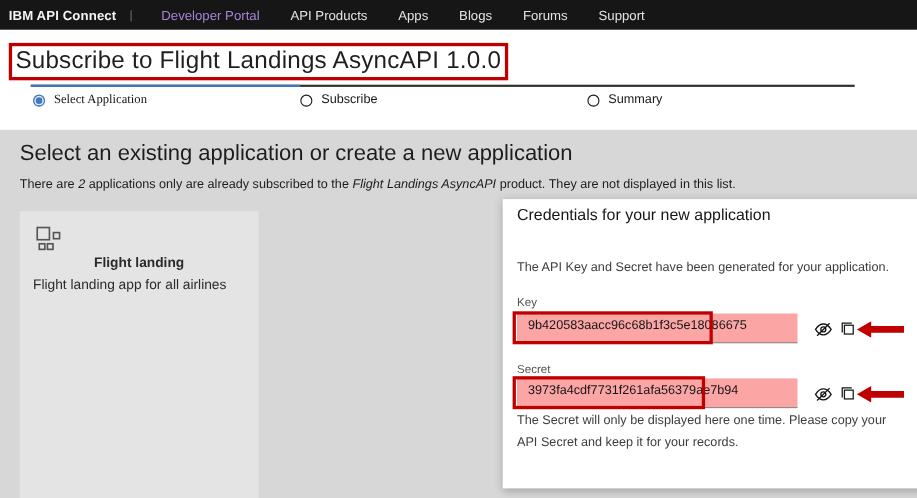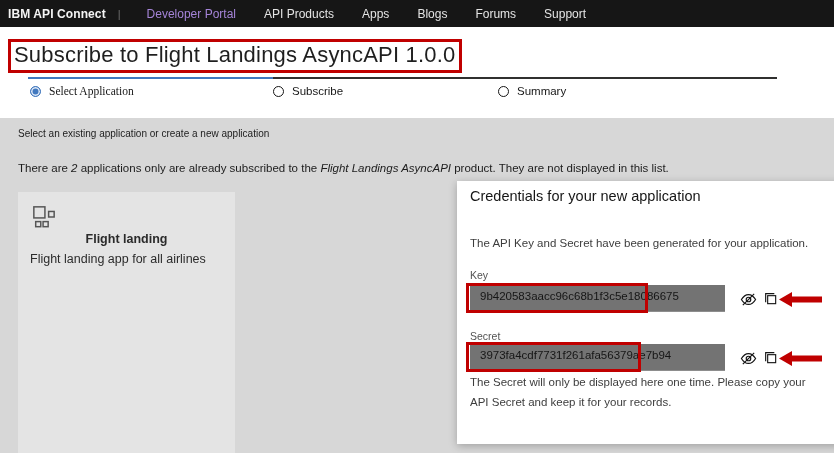--- a/index.html
+++ b/index.html
@@ -53,40 +53,40 @@
   .track-blue {
     position: absolute; left: 28px; top: 77px; width: 245px; height: 2px;
     background: #4178be; z-index: 2;
   }
   .step {
     position: absolute; top: 85px; display: flex; align-items: center; gap: 8px;
     font-size: 11.5px; color: #161616; cursor: pointer;
   }
   .step-1 { left: 30px; font-family: Liberation Serif, serif; }
   .step-2 { left: 273px; }
-  .step-3 { left: 498px; }
+  .step-3 { left: 534px; }
   .radio {
     width: 11px; height: 11px; border-radius: 50%;
     border: 1px solid #161616; background: transparent; flex: 0 0 auto;
   }
   .radio.selected {
     border: 1px solid #4178be;
     background: #4178be;
     box-shadow: inset 0 0 0 1.5px #dfe9f7;
   }
 
   
   .content {
     position: absolute; left: 0; top: 110px; width: 834px; height: 343px;
     background: #d7d7d7;
     border-top: 8px solid #ffffff;
   }
   .section-heading {
     position: absolute; left: 18px; top: 128px;
-    font-size: 10px; font-weight: 400; color: #1c1c1c;
+    font-size: 20px; font-weight: 400; color: #1c1c1c;
   }
   .section-desc {
     position: absolute; left: 18px; top: 162px;
     font-size: 11.5px; color: #1c1c1c;
   }
   .section-desc em { font-style: italic; }
 
   
   .app-card {
     position: absolute; left: 18px; top: 192px; width: 217px; height: 266px;
@@ -126,21 +126,21 @@
     font-size: 11.5px; color: #3d3d3d;
   }
   .field-label {
     position: absolute; left: 13px;
     font-size: 10.5px; color: #525252;
   }
   .label-key { top: 88px; }
   .label-secret { top: 149px; }
   .cred-input {
     position: absolute; left: 13px; width: 255px; height: 27px;
-    background: #737373;
+    background: #fca5a5;
     border: none; border-bottom: 1px solid #8d8d8d;
     font-family: "Liberation Sans", sans-serif;
     font-size: 11.5px; color: #161616;
     padding: 0 0 4px 10px; outline: none;
   }
   .input-key { top: 104px; }
   .input-secret { top: 163px; }
   .annot-key { left: 9px; top: 102px; width: 182px; height: 30px; }
   .annot-secret { left: 9px; top: 161px; width: 175px; height: 30px; }
 

